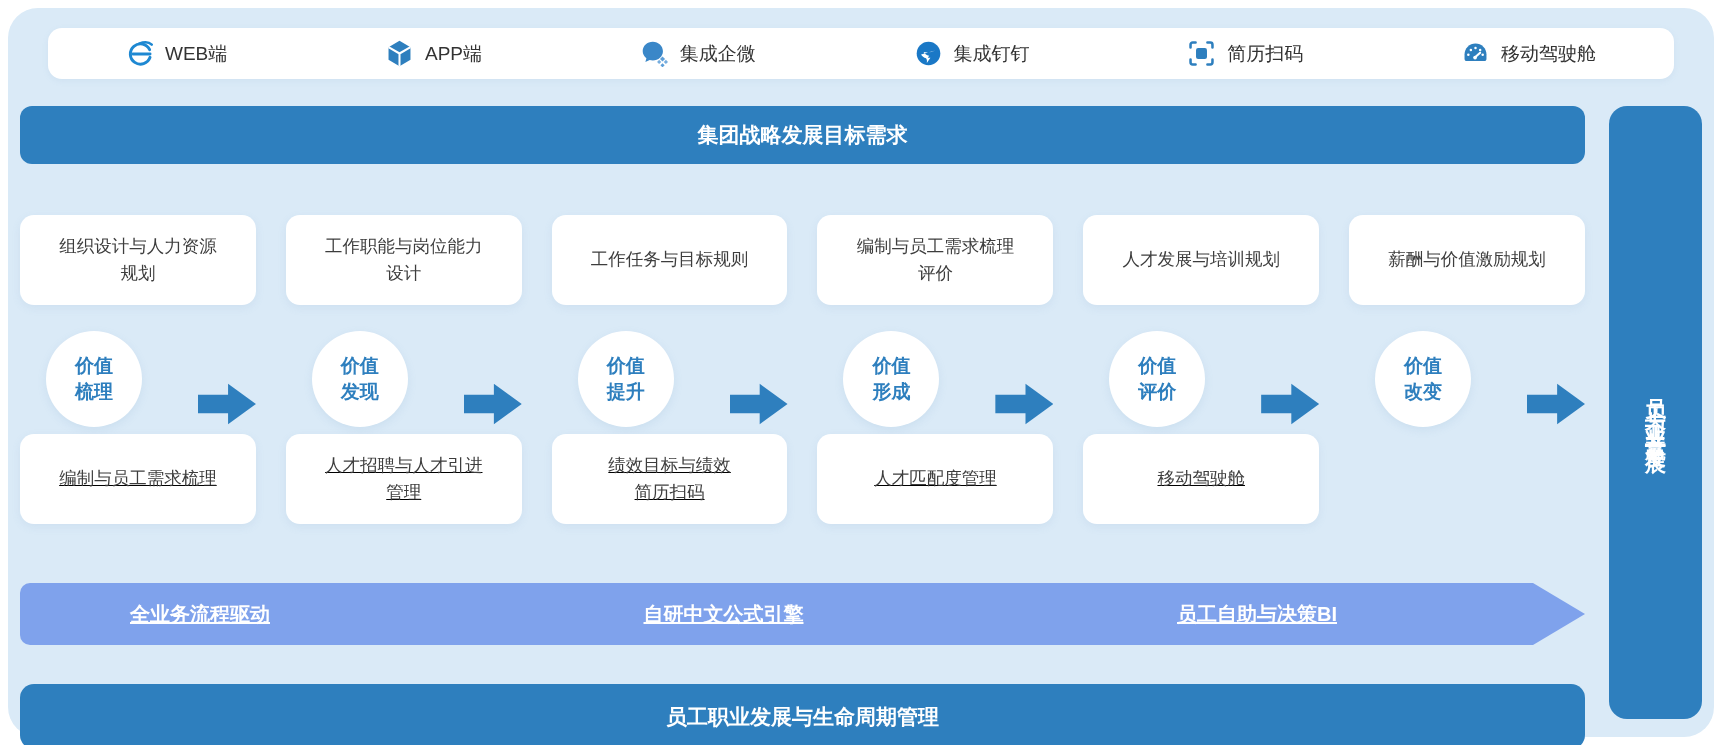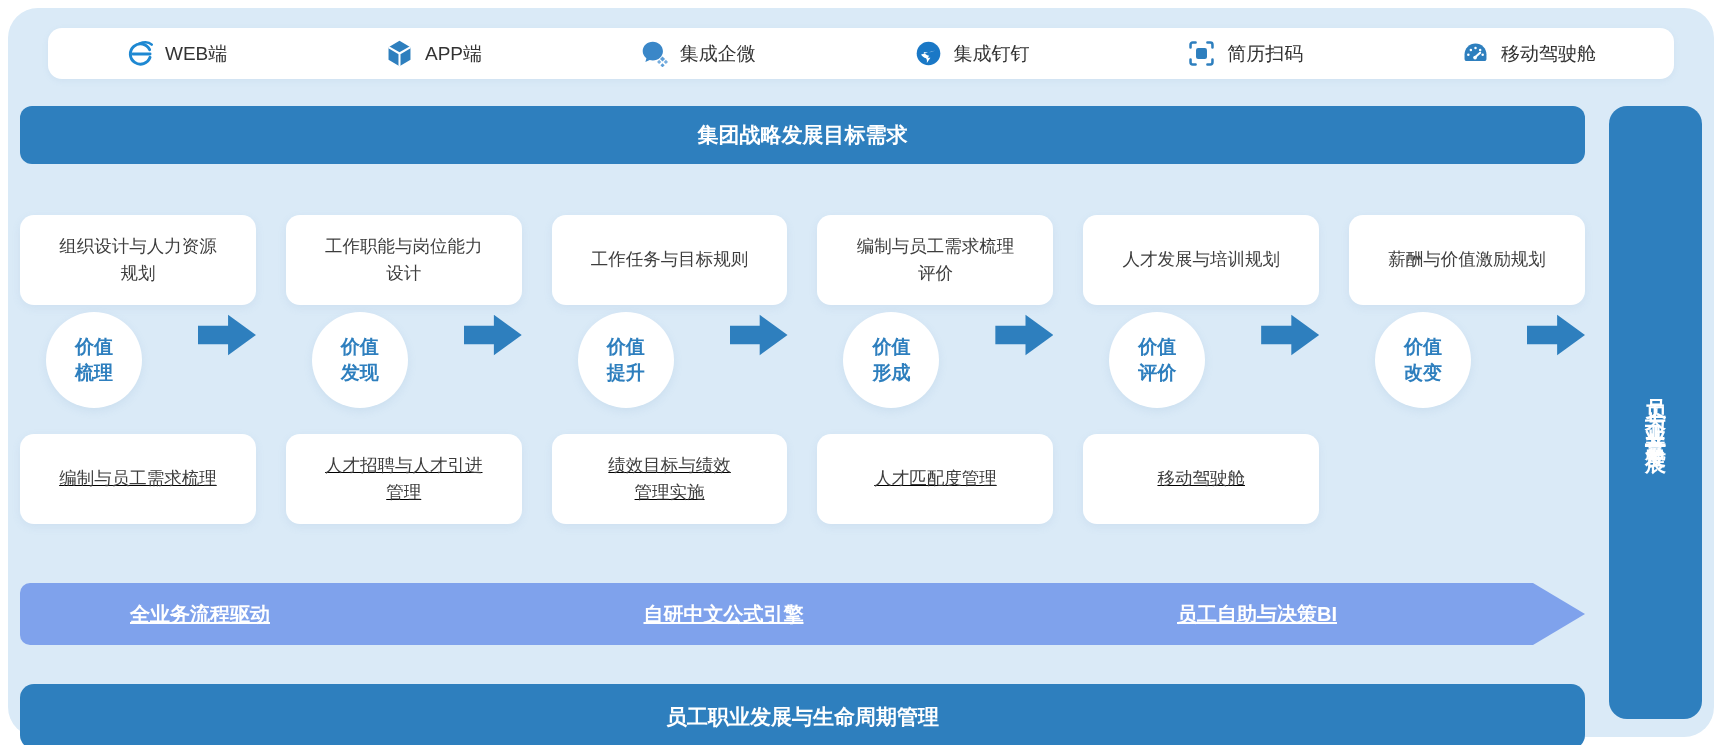--- a/index.html
+++ b/index.html
@@ -48,21 +48,21 @@
   .cards.row2{margin-top:0;text-decoration:underline;}
   .card{
     height:90px;background:#fff;border-radius:14px;
     display:flex;align-items:center;justify-content:center;
     text-align:center;font-size:17.5px;color:#3d3d3d;line-height:1.55;
     white-space:pre-line;box-shadow:0 3px 8px rgba(120,160,200,.12);
     padding:0 6px;
   }
   
   .value-row{
-    height:115px;display:flex;align-items:flex-start;
+    height:115px;display:flex;align-items:flex-end;
     justify-content:space-between;padding-left:26px;
   }
   .vc{
     width:96px;height:96px;background:#fff;border-radius:50%;
     display:flex;align-items:center;justify-content:center;text-align:center;
     color:#2E7FBE;font-weight:bold;font-size:19px;line-height:1.35;
     white-space:pre-line;box-shadow:0 3px 8px rgba(120,160,200,.15);flex:0 0 auto;
   }
   .varrow{
     width:58px;height:46px;background:#2E7FBE;flex:0 0 auto;
@@ -184,21 +184,21 @@
         <div class="vc">价值
 改变</div>
         <div class="varrow"></div>
       </div>
 
       <div class="cards row2">
         <div class="card">编制与员工需求梳理</div>
         <div class="card">人才招聘与人才引进
 管理</div>
         <div class="card">绩效目标与绩效
-管理实施</div>
+简历扫码</div>
         <div class="card">人才匹配度管理</div>
         <div class="card">移动驾驶舱</div>
       </div>
 
       <div class="chevron">
         <span>全业务流程驱动</span>
         <span>自研中文公式引擎</span>
         <span>员工自助与决策BI</span>
       </div>
 

